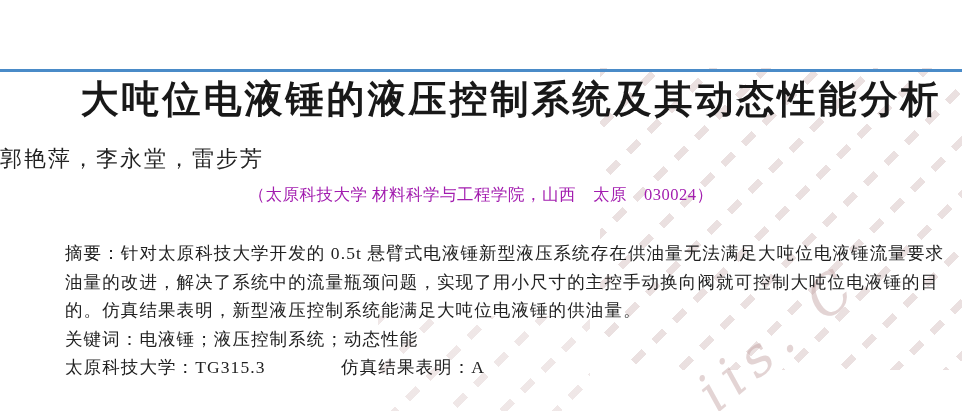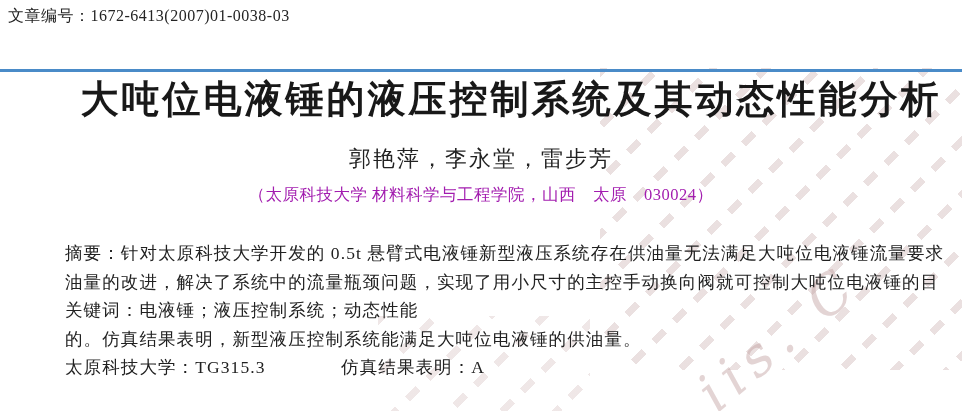--- a/index.html
+++ b/index.html
@@ -48,21 +48,21 @@
     width: 962px; height: 3px;
   }
   .title {
     position: absolute; left: 60px; top: 74px; width: 902px;
     margin: 0; text-align: center;
     font-size: 38px; font-weight: 700; letter-spacing: 3px;
     white-space: nowrap; color: #181818;
   }
   .authors {
     position: absolute; left: 0; top: 144px; width: 962px;
-    text-align: center; font-size: 22px; letter-spacing: 2px;
+    font-size: 22px; letter-spacing: 2px;
     color: #222;
   }
   .affiliation {
     position: absolute; left: 0; top: 184px; width: 962px;
     text-align: center; font-size: 16.5px; letter-spacing: 0.5px;
     color: #a21caf;
   }
   .body-block {
     position: absolute; left: 65px; top: 239px; width: 893px;
     font-size: 17.5px; line-height: 28.6px; letter-spacing: 1.1px;
@@ -75,35 +75,34 @@
 <body>
 
 <div class="page">
 
   <div class="wm wm-stripes" id="wm-cluster-main"></div>
   <div class="wm wm-stripes" id="wm-cluster-small"></div>
   <div class="wm wm-text">iis. C</div>
 
   <div class="content">
 
-    <div class="article-id">文章编号：1672-6413(2007)01-0038-03</div>
 
     <div class="rule" style="background: rgb(74, 139, 200);"></div>
 
     <h1 class="title">大吨位电液锤的液压控制系统及其动态性能分析</h1>
 
     <div class="authors">郭艳萍，李永堂，雷步芳</div>
 
     <div class="affiliation">（太原科技大学 材料科学与工程学院，山西　太原　030024）</div>
 
     <div class="body-block">
       <div class="line">摘要：针对太原科技大学开发的 0.5t 悬臂式电液锤新型液压系统存在供油量无法满足大吨位电液锤流量要求</div>
       <div class="line">油量的改进，解决了系统中的流量瓶颈问题，实现了用小尺寸的主控手动换向阀就可控制大吨位电液锤的目</div>
+      <div class="line">的。仿真结果表明，新型液压控制系统能满足大吨位电液锤的供油量。</div>
       <div class="line">关键词：电液锤；液压控制系统；动态性能</div>
-      <div class="line">的。仿真结果表明，新型液压控制系统能满足大吨位电液锤的供油量。</div>
       <div class="line">
         <span>太原科技大学：TG315.3</span>
         <span class="meta-gap">仿真结果表明：A</span>
       </div>
     </div>
 
   </div>
 </div>
 
 </body></html>

